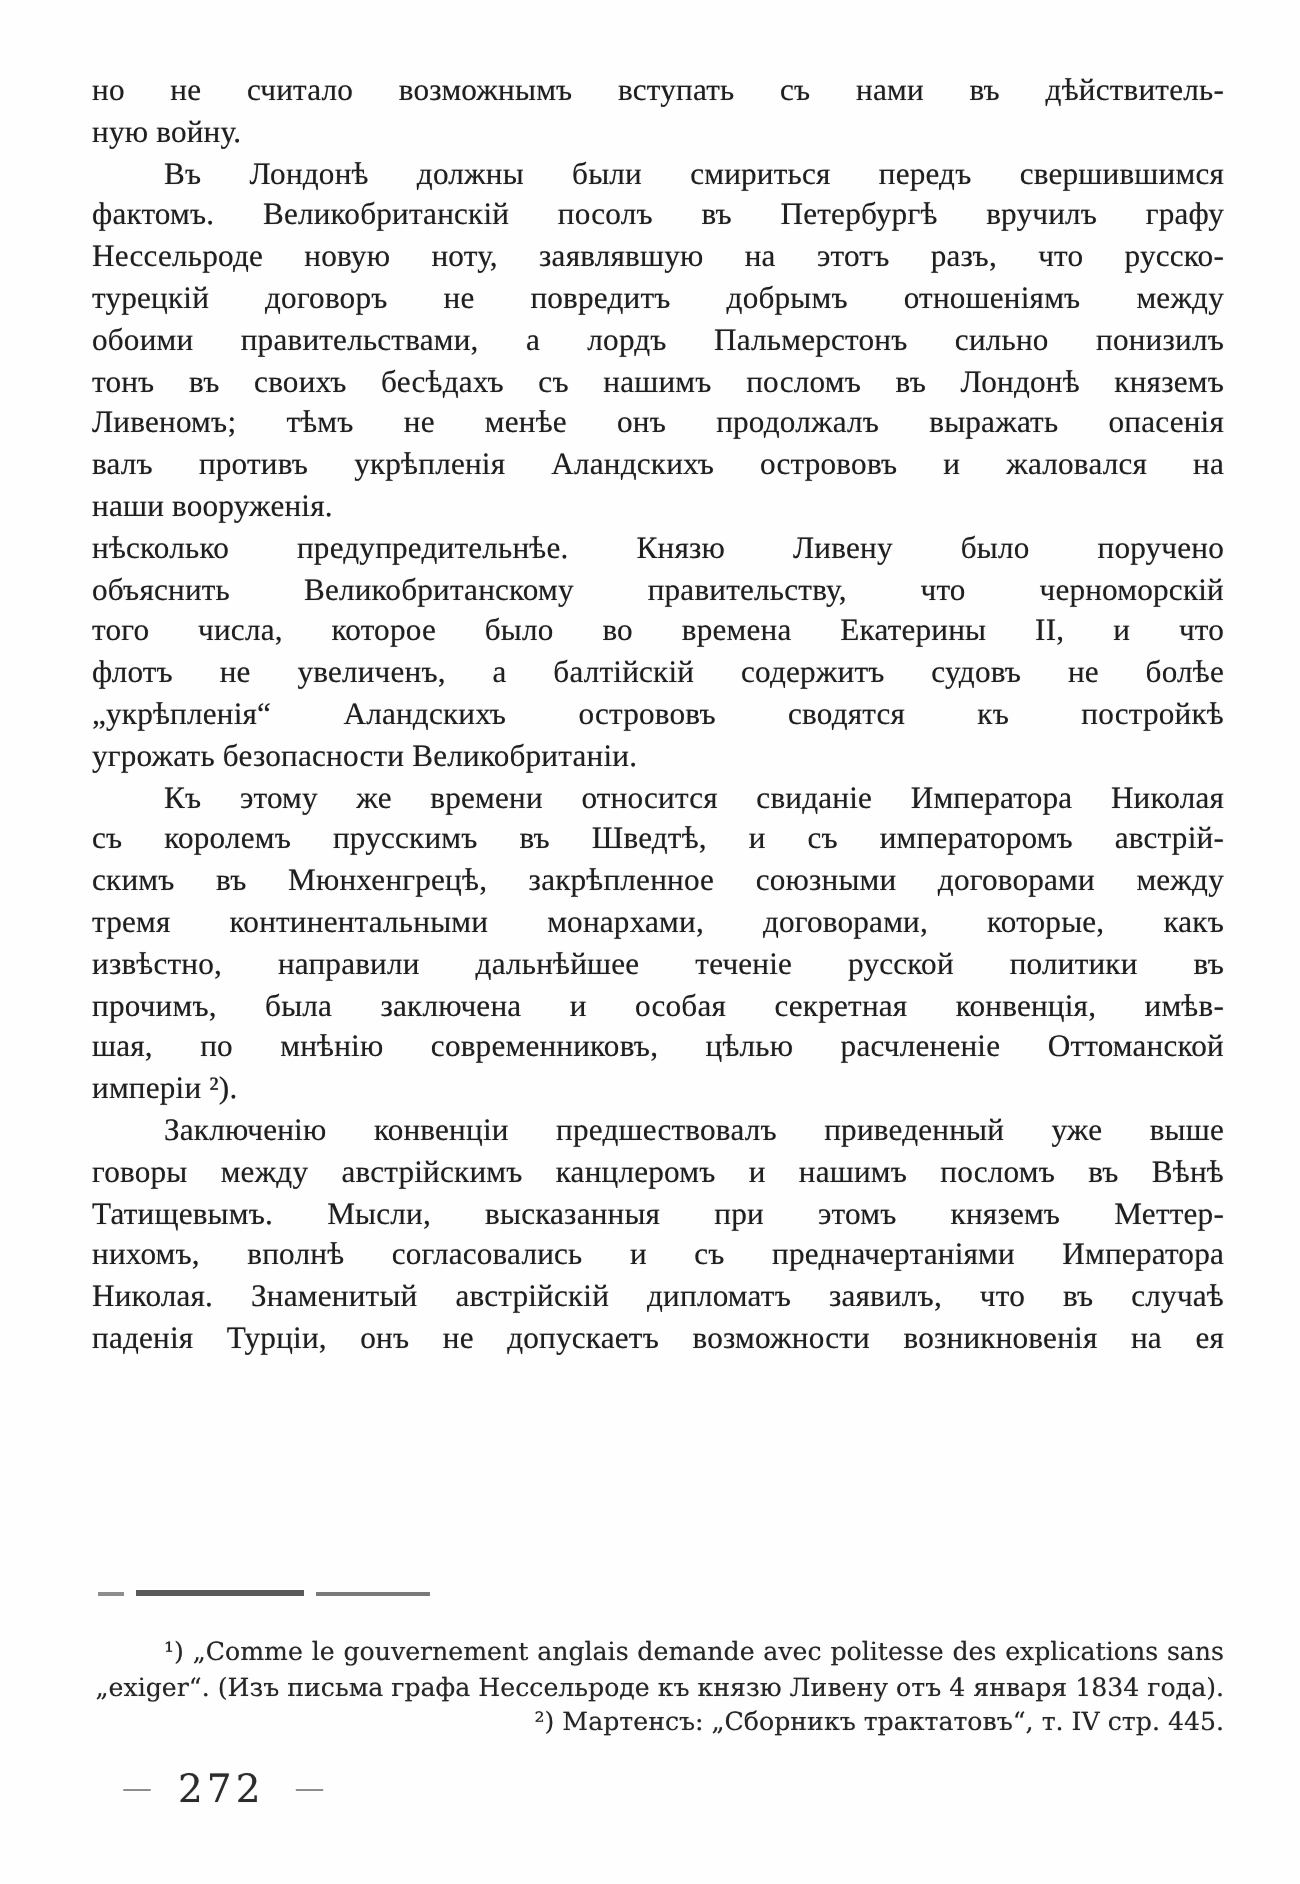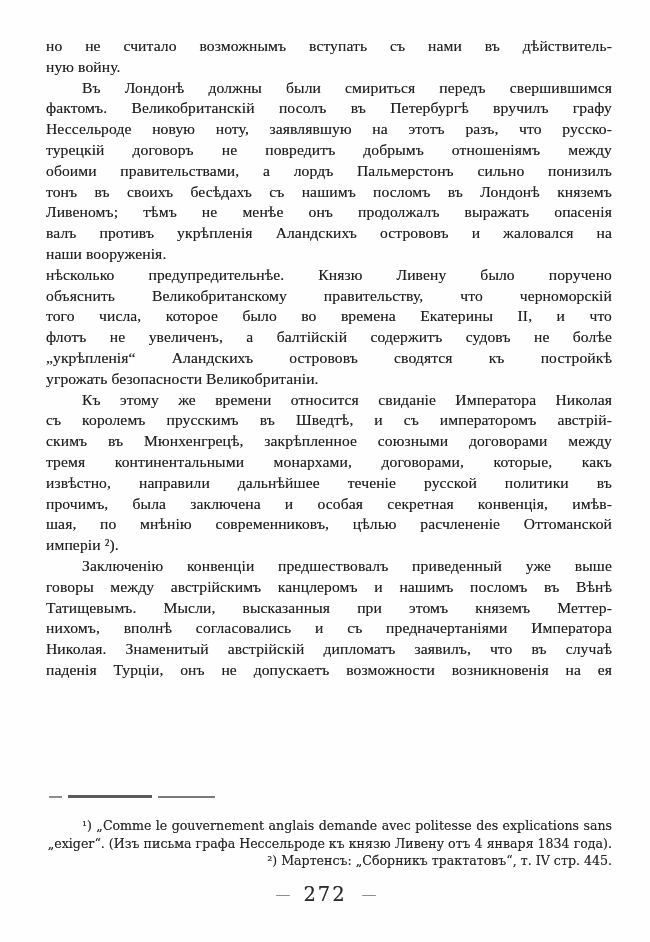--- a/index.html
+++ b/index.html
@@ -57,21 +57,21 @@
     text-align: right;
     text-shadow: 0 0 0.4px rgba(30,30,30,0.5);
   }
   .fn.ind { text-indent: 36px; }
   .fn.jst { text-align: justify; text-align-last: justify; height: 17.6px; overflow: hidden; }
   .pageno {
     position: absolute;
     left: 46px;
     top: 883px;
     width: 558px;
-    text-align: center;
+    text-align: left;
     font-size: 19.5px;
     color: #2c2c2c;
   }
   .pageno .dash {
     color: #8a8a8a;
     font-size: 15px;
     letter-spacing: -2px;
     vertical-align: 2px;
     margin: 0 15px;
   }

